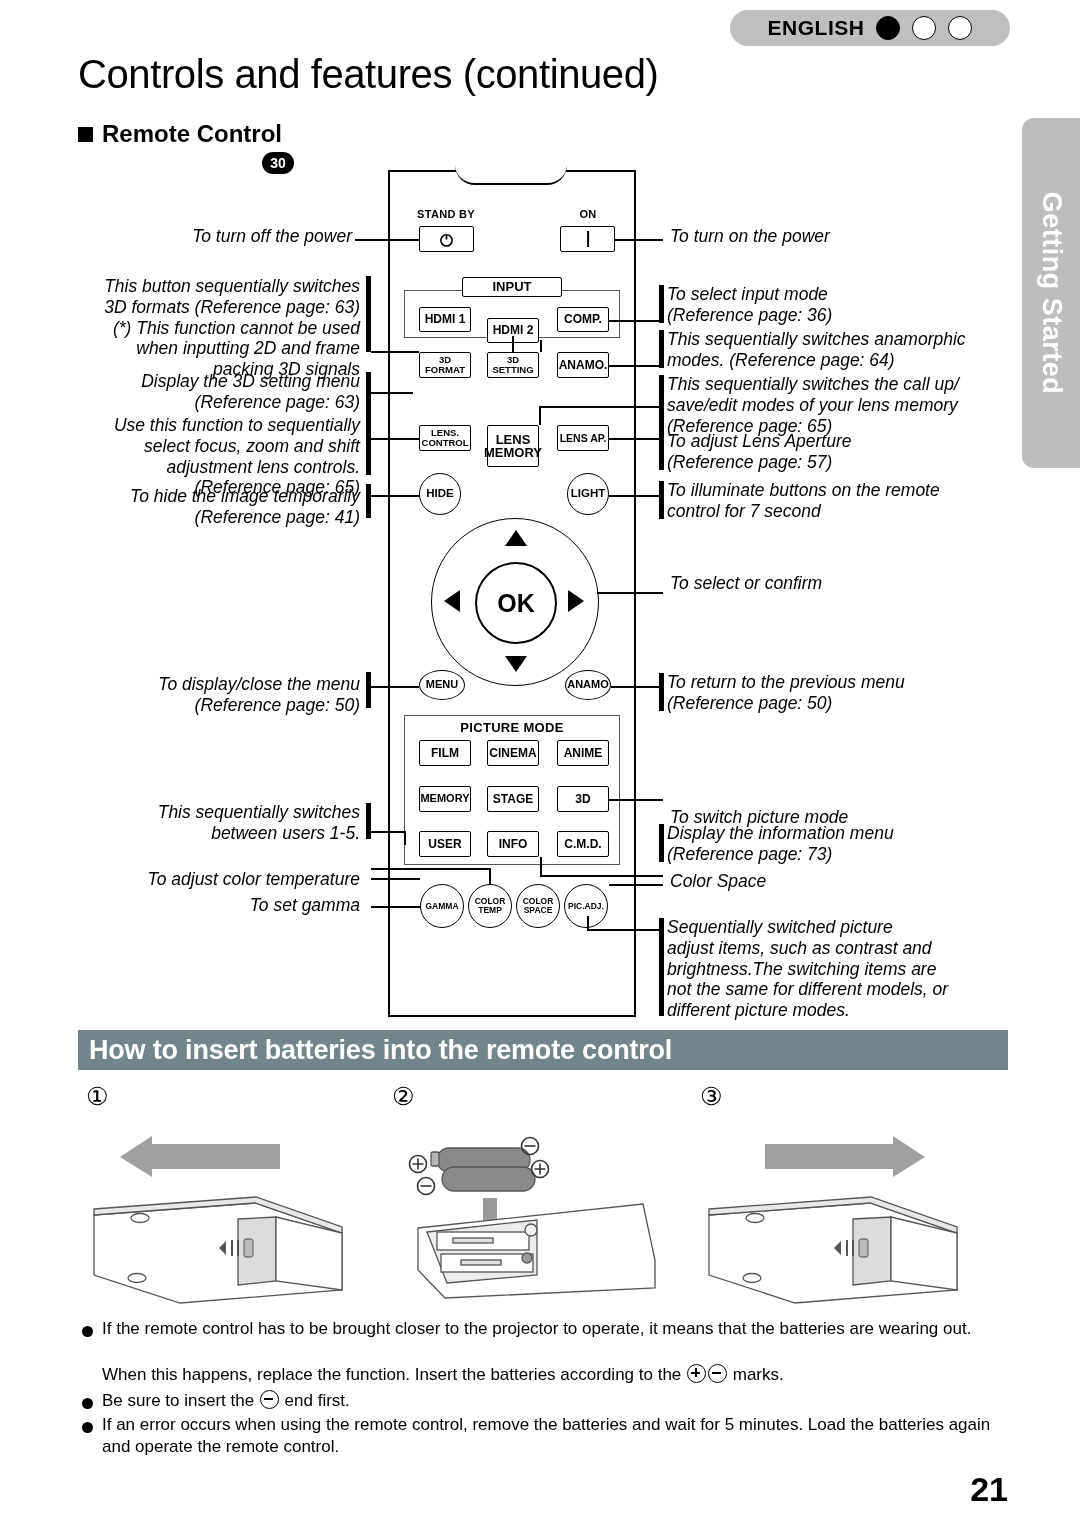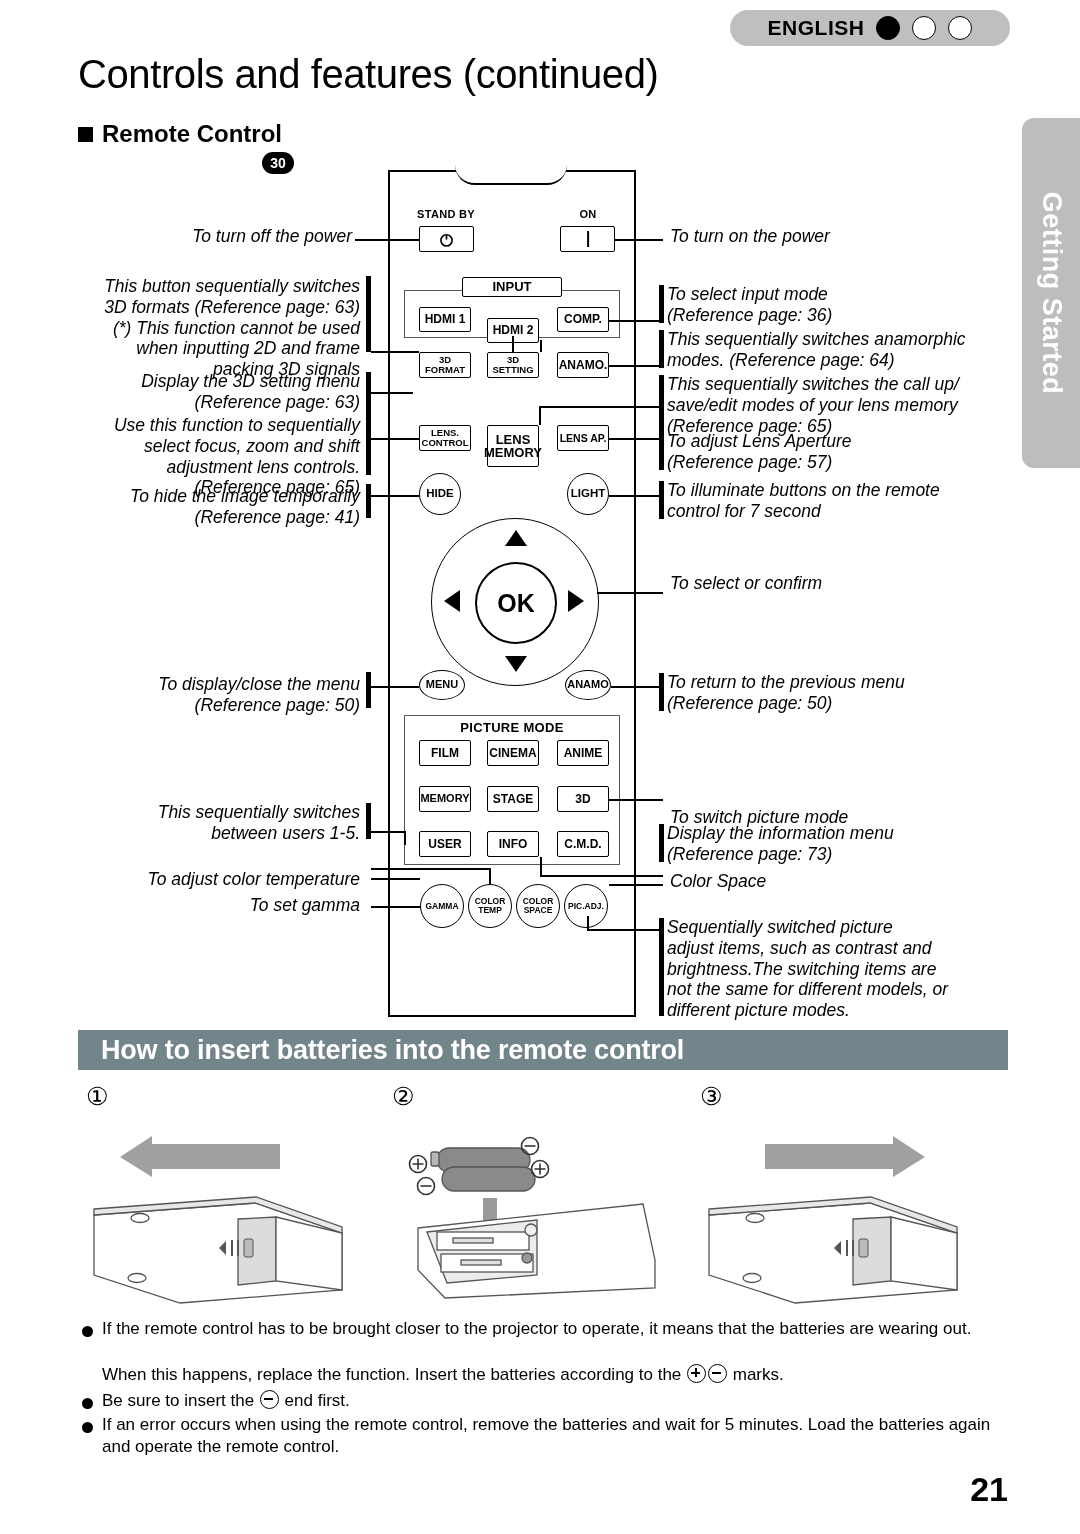--- a/index.html
+++ b/index.html
@@ -86,21 +86,21 @@
 
   
   .anno{position:absolute;font-size:17.5px;line-height:1.19;color:#000;font-style:italic;}
   .anno.r{text-align:right;}
   .anno.l{text-align:left;}
 
   
   #batt-head{
     position:absolute;left:78px;top:1030px;width:930px;height:40px;
     background:#71858a;color:#fff;font-size:27px;font-weight:bold;
-    display:flex;align-items:center;padding-left:23px;box-sizing:border-box;
+    display:flex;align-items:center;padding-left:11px;box-sizing:border-box;
     letter-spacing:-.2px;
   }
   .stepnum{
     position:absolute;font-size:25px;font-family:"DejaVu Sans",sans-serif;
   }
   .arrow-g{position:absolute;}
   .note{position:absolute;font-size:17px;line-height:1.32;}
   .bullet{position:absolute;width:11px;height:11px;background:#000;border-radius:50%;}
   #pageno{position:absolute;right:72px;top:1470px;font-size:34px;font-weight:bold;}
   .pm{display:inline-block;width:17px;height:17px;border:1.5px solid #000;border-radius:50%;

